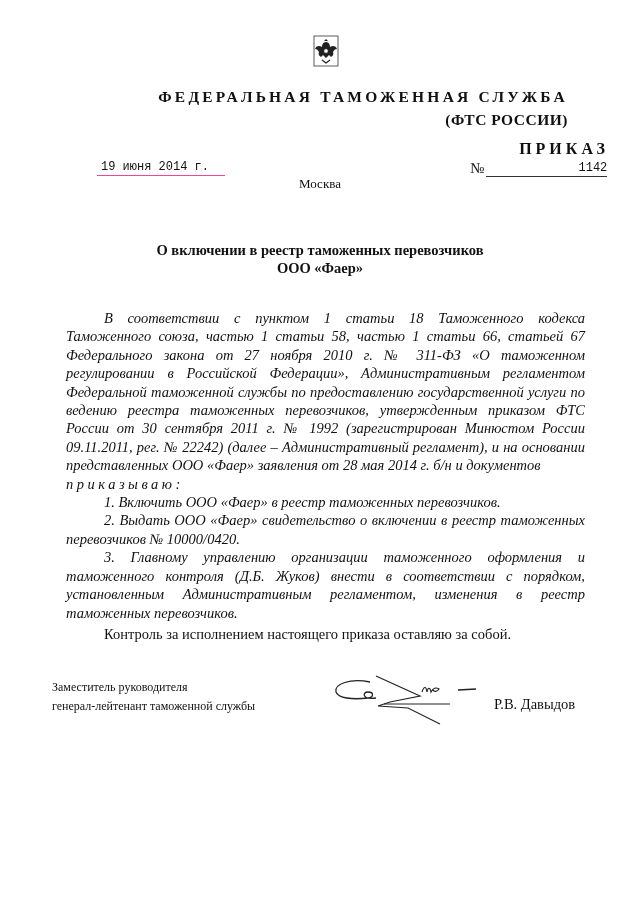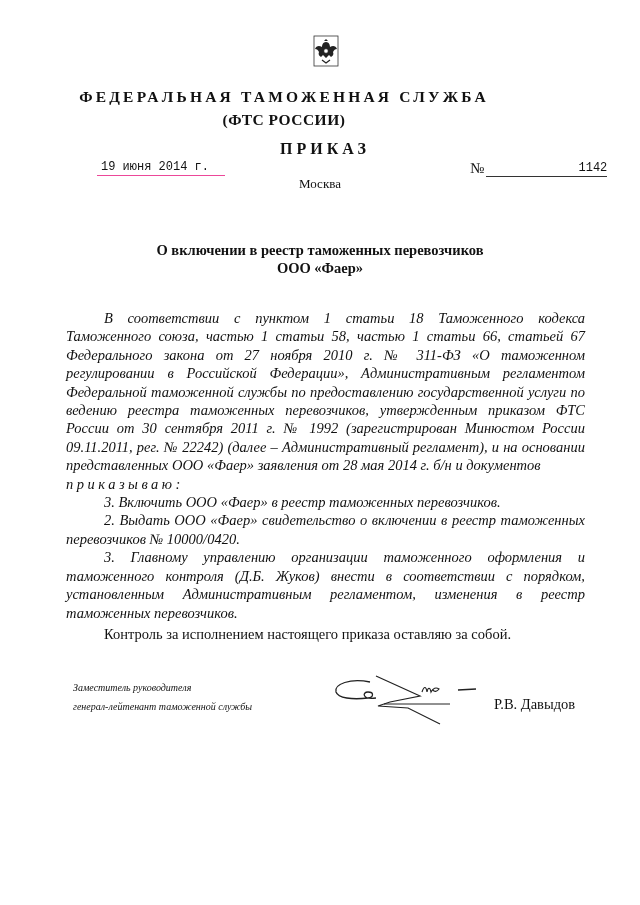--- a/index.html
+++ b/index.html
@@ -1,34 +1,34 @@
 <!DOCTYPE html>
 <html><head>
   <meta charset="utf-8">
   <style>
     html, body { margin: 0; padding: 0; background: #ffffff; }
     body { width: 640px; height: 905px; position: relative; overflow: hidden; color: #111; font-family: "Liberation Serif", serif; }
     .page { position: absolute; left: 0; top: 0; width: 640px; height: 905px; background: #fff; }
     .emblem { position: absolute; left: 310px; top: 30px; width: 32px; height: 40px; }
-    .agency { position: absolute; left: 0; width: 568px; text-align: center; font-family: "Liberation Serif", serif; font-weight: bold; color: #111; }
+    .agency { position: absolute; left: 0; width: 568px; text-align: right; font-family: "Liberation Serif", serif; font-weight: bold; color: #111; }
     .agency-name { top: 88px; font-size: 15.5px; letter-spacing: 3.2px; }
     .agency-abbr { top: 111px; font-size: 15.5px; letter-spacing: 0.5px; }
     .order-word { top: 140px; font-size: 16px; letter-spacing: 4px; padding-left: 41px; }
     .date-field { position: absolute; left: 97px; top: 160px; width: 124px; border-bottom: 1px solid #ec4899; font-family: "Liberation Mono", monospace; font-size: 12px; line-height: 15px; padding-left: 4px; }
     .num-field { position: absolute; left: 470px; top: 158px; font-family: "Liberation Serif", serif; font-size: 15px; }
     .num-field .no-sign { display: inline-block; vertical-align: bottom; }
     .num-field .num-value { display: inline-block; width: 113px; border-bottom: 1px solid #333; font-family: "Liberation Mono", monospace; font-size: 12px; padding-left: 8px; margin-left: 2px; line-height: 15px; text-align: right; }
     .city { position: absolute; left: 0; width: 640px; top: 176px; text-align: center; font-size: 13px; }
     .title { position: absolute; left: 0; width: 640px; top: 241px; text-align: center; font-weight: bold; font-size: 14.5px; line-height: 18px; }
     .body { position: absolute; left: 66px; top: 309px; width: 519px; font-size: 14.5px; line-height: 18.4px; text-align: justify; font-style: italic; }
     .body p { margin: 0; text-indent: 38px; }
     .body .spaced { letter-spacing: 3.5px; text-indent: 0; }
     .body .item { text-indent: 38px; }
     .control { position: absolute; left: 104px; top: 626px; font-size: 14.5px; }
-    .sign-block { position: absolute; left: 73px; top: 678px; font-size: 10px; line-height: 19px; font-style: italic; }
+    .sign-block { position: absolute; left: 52px; top: 678px; font-size: 12px; line-height: 19px; }
     .signature { position: absolute; left: 330px; top: 668px; width: 160px; height: 62px; }
     .signer-name { position: absolute; left: 494px; top: 696px; font-size: 14.5px; }
   </style>
 </head>
 <body>
 
 <div class="page">
 
   <svg class="emblem" viewBox="0 0 32 40">
     <rect x="4" y="6" width="24" height="30" fill="none" stroke="#333" stroke-width="0.8"></rect>
@@ -51,21 +51,21 @@
   <div class="city">Москва</div>
 
   <div class="title">
     <div>О включении в реестр таможенных перевозчиков</div>
     <div>ООО «Фаер»</div>
   </div>
 
   <div class="body">
     <p>В соответствии с пунктом 1 статьи 18 Таможенного кодекса Таможенного союза, частью 1 статьи 58, частью 1 статьи 66, статьей 67 Федерального закона от 27 ноября 2010 г. № 311-ФЗ «О таможенном регулировании в Российской Федерации», Административным регламентом Федеральной таможенной службы по предоставлению государственной услуги по ведению реестра таможенных перевозчиков, утвержденным приказом ФТС России от 30 сентября 2011 г. № 1992 (зарегистрирован Минюстом России 09.11.2011, рег. № 22242) (далее – Административный регламент), и на основании представленных ООО «Фаер» заявления от 28 мая 2014 г. б/н и документов</p>
     <p class="spaced">приказываю:</p>
-    <p class="item">3. Включить ООО «Фаер» в реестр таможенных перевозчиков.</p>
+    <p class="item">1. Включить ООО «Фаер» в реестр таможенных перевозчиков.</p>
     <p class="item">2. Выдать ООО «Фаер» свидетельство о включении в реестр таможенных перевозчиков № 10000/0420.</p>
     <p class="item">3. Главному управлению организации таможенного оформления и таможенного контроля (Д.Б. Жуков) внести в соответствии с порядком, установленным Административным регламентом, изменения в реестр таможенных перевозчиков.</p>
   </div>
 
   <div class="control">Контроль за исполнением настоящего приказа оставляю за собой.</div>
 
   <div class="sign-block">
     <div>Заместитель руководителя</div>
     <div>генерал-лейтенант таможенной службы</div>
   </div>

